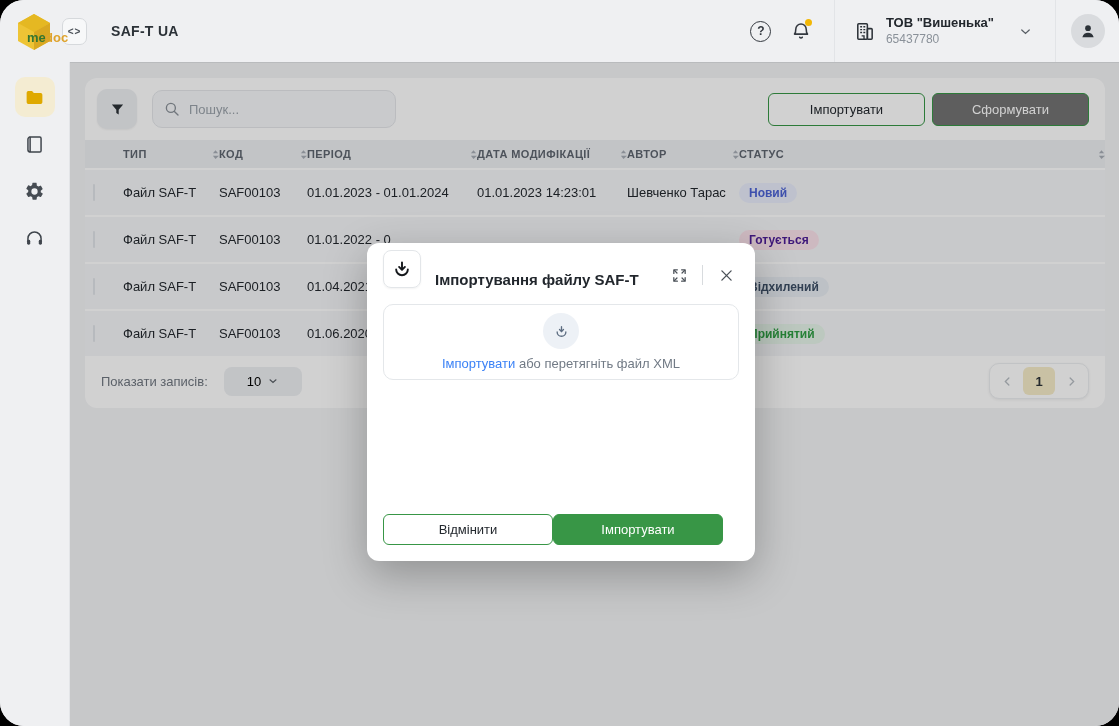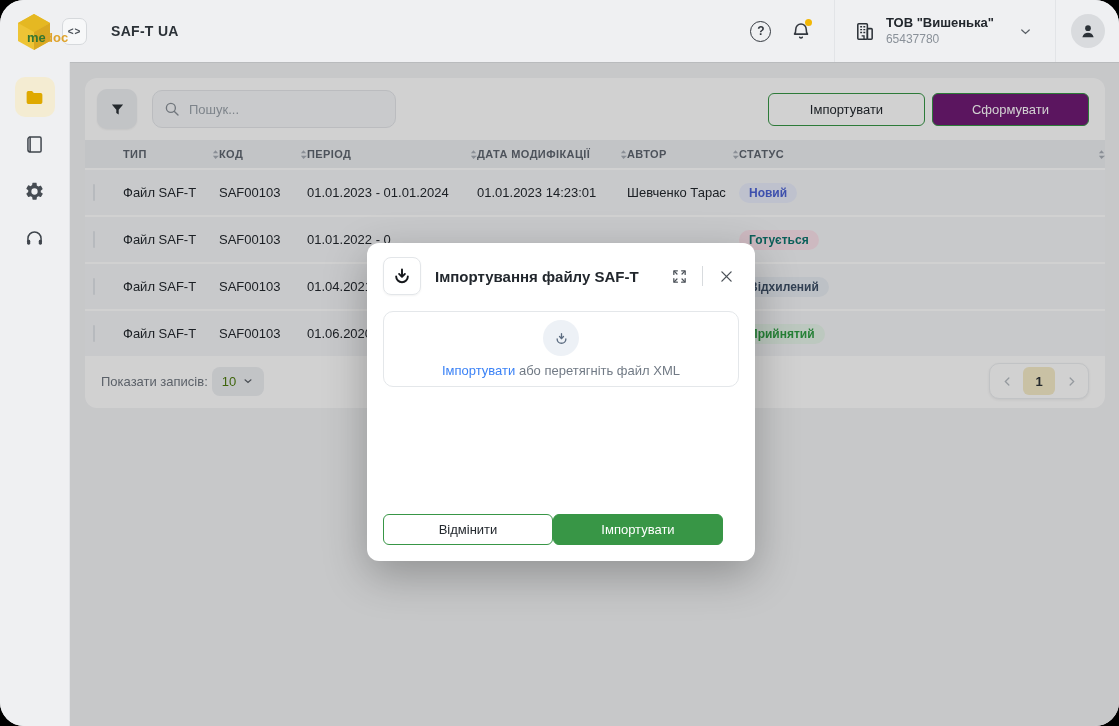--- a/index.html
+++ b/index.html
@@ -36,44 +36,44 @@
   .card{position:absolute;left:15px;right:14px;top:16px;height:330px;background:#fff;border-radius:12px;box-sizing:border-box;}
   .toolbar{display:flex;align-items:center;height:62px;padding:0 16px 0 12px;}
   .filter-btn{width:40px;height:40px;border-radius:10px;background:#edeff2;border:none;display:flex;align-items:center;justify-content:center;cursor:pointer;box-shadow:0 1px 2px rgba(0,0,0,.06);}
   .search-wrap{position:relative;margin-left:15px;}
   .search-input{width:244px;height:38px;border:1px solid #e4e6ea;background:#f6f7f9;border-radius:10px;padding:0 12px 0 36px;font-size:13px;color:#33383f;font-family:inherit;box-sizing:border-box;outline:none;}
   .search-input::placeholder{color:#9aa2aa;}
   .search-ico{position:absolute;left:11px;top:10px;}
   .toolbar-actions{margin-left:auto;display:flex;gap:7px;}
   .btn{height:33px;border-radius:6px;font-size:13px;font-family:inherit;cursor:pointer;padding:0 10px;}
   .btn-outline{width:157px;background:#fff;border:1px solid #389646;color:#23282e;}
-  .btn-green{width:157px;background:#701a75;border:1px solid #389646;color:#fff;}
+  .btn-green{width:157px;background:#737373;border:1px solid #389646;color:#fff;}
 
   .thead{display:grid;grid-template-columns:30px 96px 88px 170px 150px 112px 1fr;align-items:center;height:28px;background:#edeff2;padding-left:8px;margin-bottom:2px;}
   .th{display:flex;align-items:center;gap:5px;font-size:11px;font-weight:700;color:#5f6670;letter-spacing:.4px;cursor:pointer;justify-content:space-between;}
   .trow{display:grid;grid-template-columns:30px 96px 88px 170px 150px 112px 1fr;align-items:center;height:45px;background:#f5f6f8;padding-left:8px;margin-bottom:2px;font-size:13px;color:#23282e;cursor:pointer;}
   .cell{white-space:nowrap;overflow:hidden;}
   .checkbox{width:16px;height:16px;border-radius:4px;background:#eceef1;border:1px solid #e0e3e8;box-sizing:border-box;cursor:pointer;}
   .badge{display:inline-block;padding:4px 10px;border-radius:12px;font-size:12px;font-weight:700;line-height:1;}
   .badge--new{color:#4c62d4;background:#e8ecfa;}
-  .badge--preparing{color:#0f766e;background:#fbe2eb;}
+  .badge--preparing{color:#4c1d95;background:#fbe2eb;}
   .badge--rejected{color:#3d4f66;background:#e7ecf2;}
   .badge--accepted{color:#2f9e44;background:#e6f4e9;}
 
   .pagination{display:flex;align-items:center;height:38px;margin-top:6px;padding:0 16px;}
   .pg-label{font-size:13px;color:#707780;}
-  .pg-size{display:flex;align-items:center;gap:6px;margin-left:4px;height:29px;padding:0 10px;background:#edeff2;border-radius:8px;font-size:13px;color:#4d7c0f;cursor:pointer;}
+  .pg-size{display:flex;align-items:center;gap:6px;margin-left:16px;height:29px;padding:0 23px;background:#edeff2;border-radius:8px;font-size:13px;color:#000000;cursor:pointer;}
   .pager{margin-left:auto;display:flex;align-items:center;gap:2px;background:#fff;border:1px solid #eceef1;border-radius:10px;padding:3px;box-shadow:0 1px 3px rgba(0,0,0,.07);}
   .pg-btn{width:28px;height:28px;border:none;background:transparent;display:flex;align-items:center;justify-content:center;border-radius:6px;cursor:pointer;}
   .pg-page{width:32px;height:28px;border:none;border-radius:6px;background:#f6ecc9;font-size:13px;font-weight:700;color:#2c3238;cursor:pointer;font-family:inherit;}
 
   
   .overlay{position:absolute;top:62px;left:70px;right:0;bottom:0;background:rgba(0,0,0,.18);z-index:10;}
   .modal{position:absolute;left:367px;top:243px;width:388px;height:318px;background:#fff;border-radius:12px;z-index:20;box-shadow:0 14px 44px rgba(0,0,0,.28);box-sizing:border-box;}
-  .modal-head{display:flex;align-items:center;padding:14px 16px 10px 16px;}
+  .modal-head{display:flex;align-items:flex-end;padding:7px 16px 10px 16px;}
   .modal-icon{width:36px;height:36px;border:1px solid #e3e6e9;border-radius:8px;display:flex;align-items:center;justify-content:center;box-shadow:0 1px 2px rgba(0,0,0,.05);}
   .modal-title{margin-left:14px;font-size:15px;font-weight:700;color:#22272d;}
   .modal-head-right{margin-left:auto;display:flex;align-items:center;}
   .mh-divider{width:1px;height:20px;background:#d8dbde;margin:0 10px;}
   .dropzone{margin:6px 16px 0 16px;height:74px;border:1px solid #e4e7ea;border-radius:10px;display:flex;flex-direction:column;align-items:center;justify-content:center;gap:7px;cursor:pointer;}
   .drop-circle{width:36px;height:36px;border-radius:50%;background:#edf1f6;display:flex;align-items:center;justify-content:center;}
   .drop-text{font-size:13px;color:#717a85;}
   .drop-link{color:#3b82f6;cursor:pointer;}
   .modal-footer{position:absolute;left:16px;right:16px;bottom:16px;display:flex;}
   .btn-modal{width:170px;height:31px;border-radius:6px;font-size:13px;font-family:inherit;cursor:pointer;}

